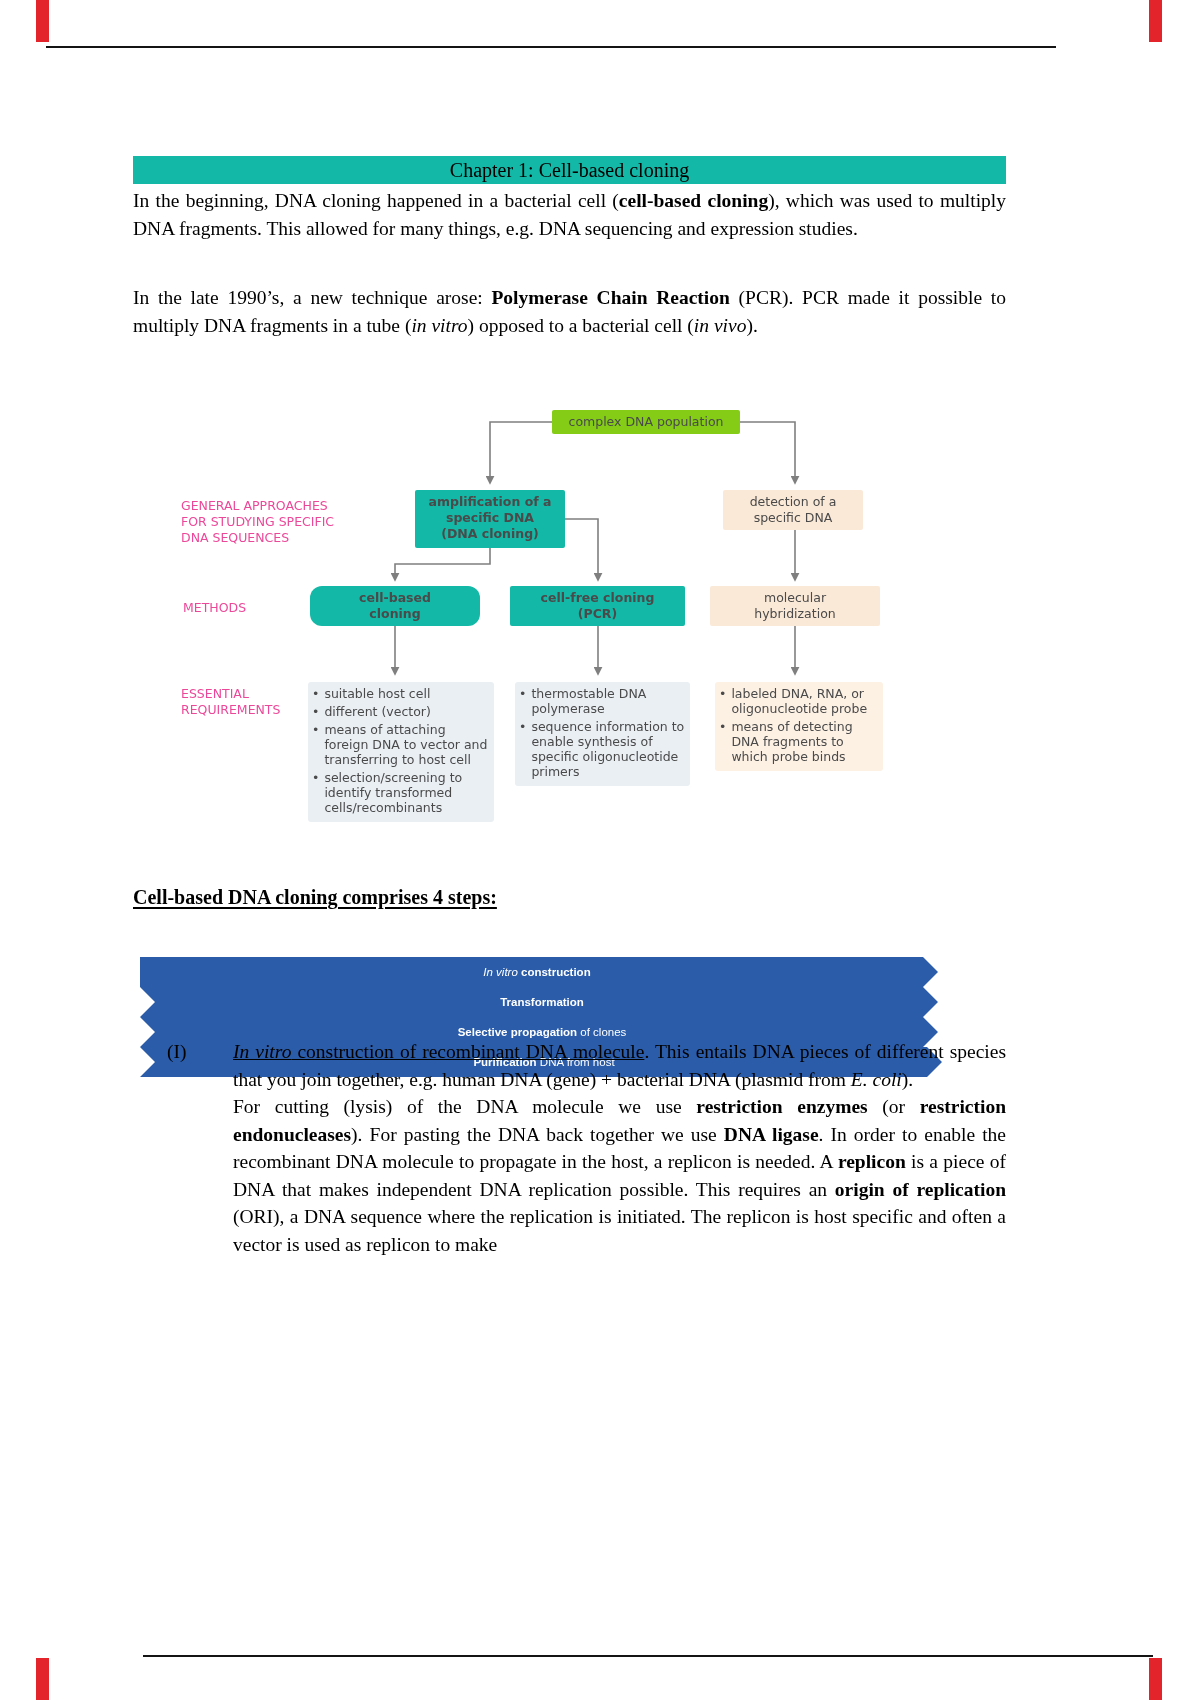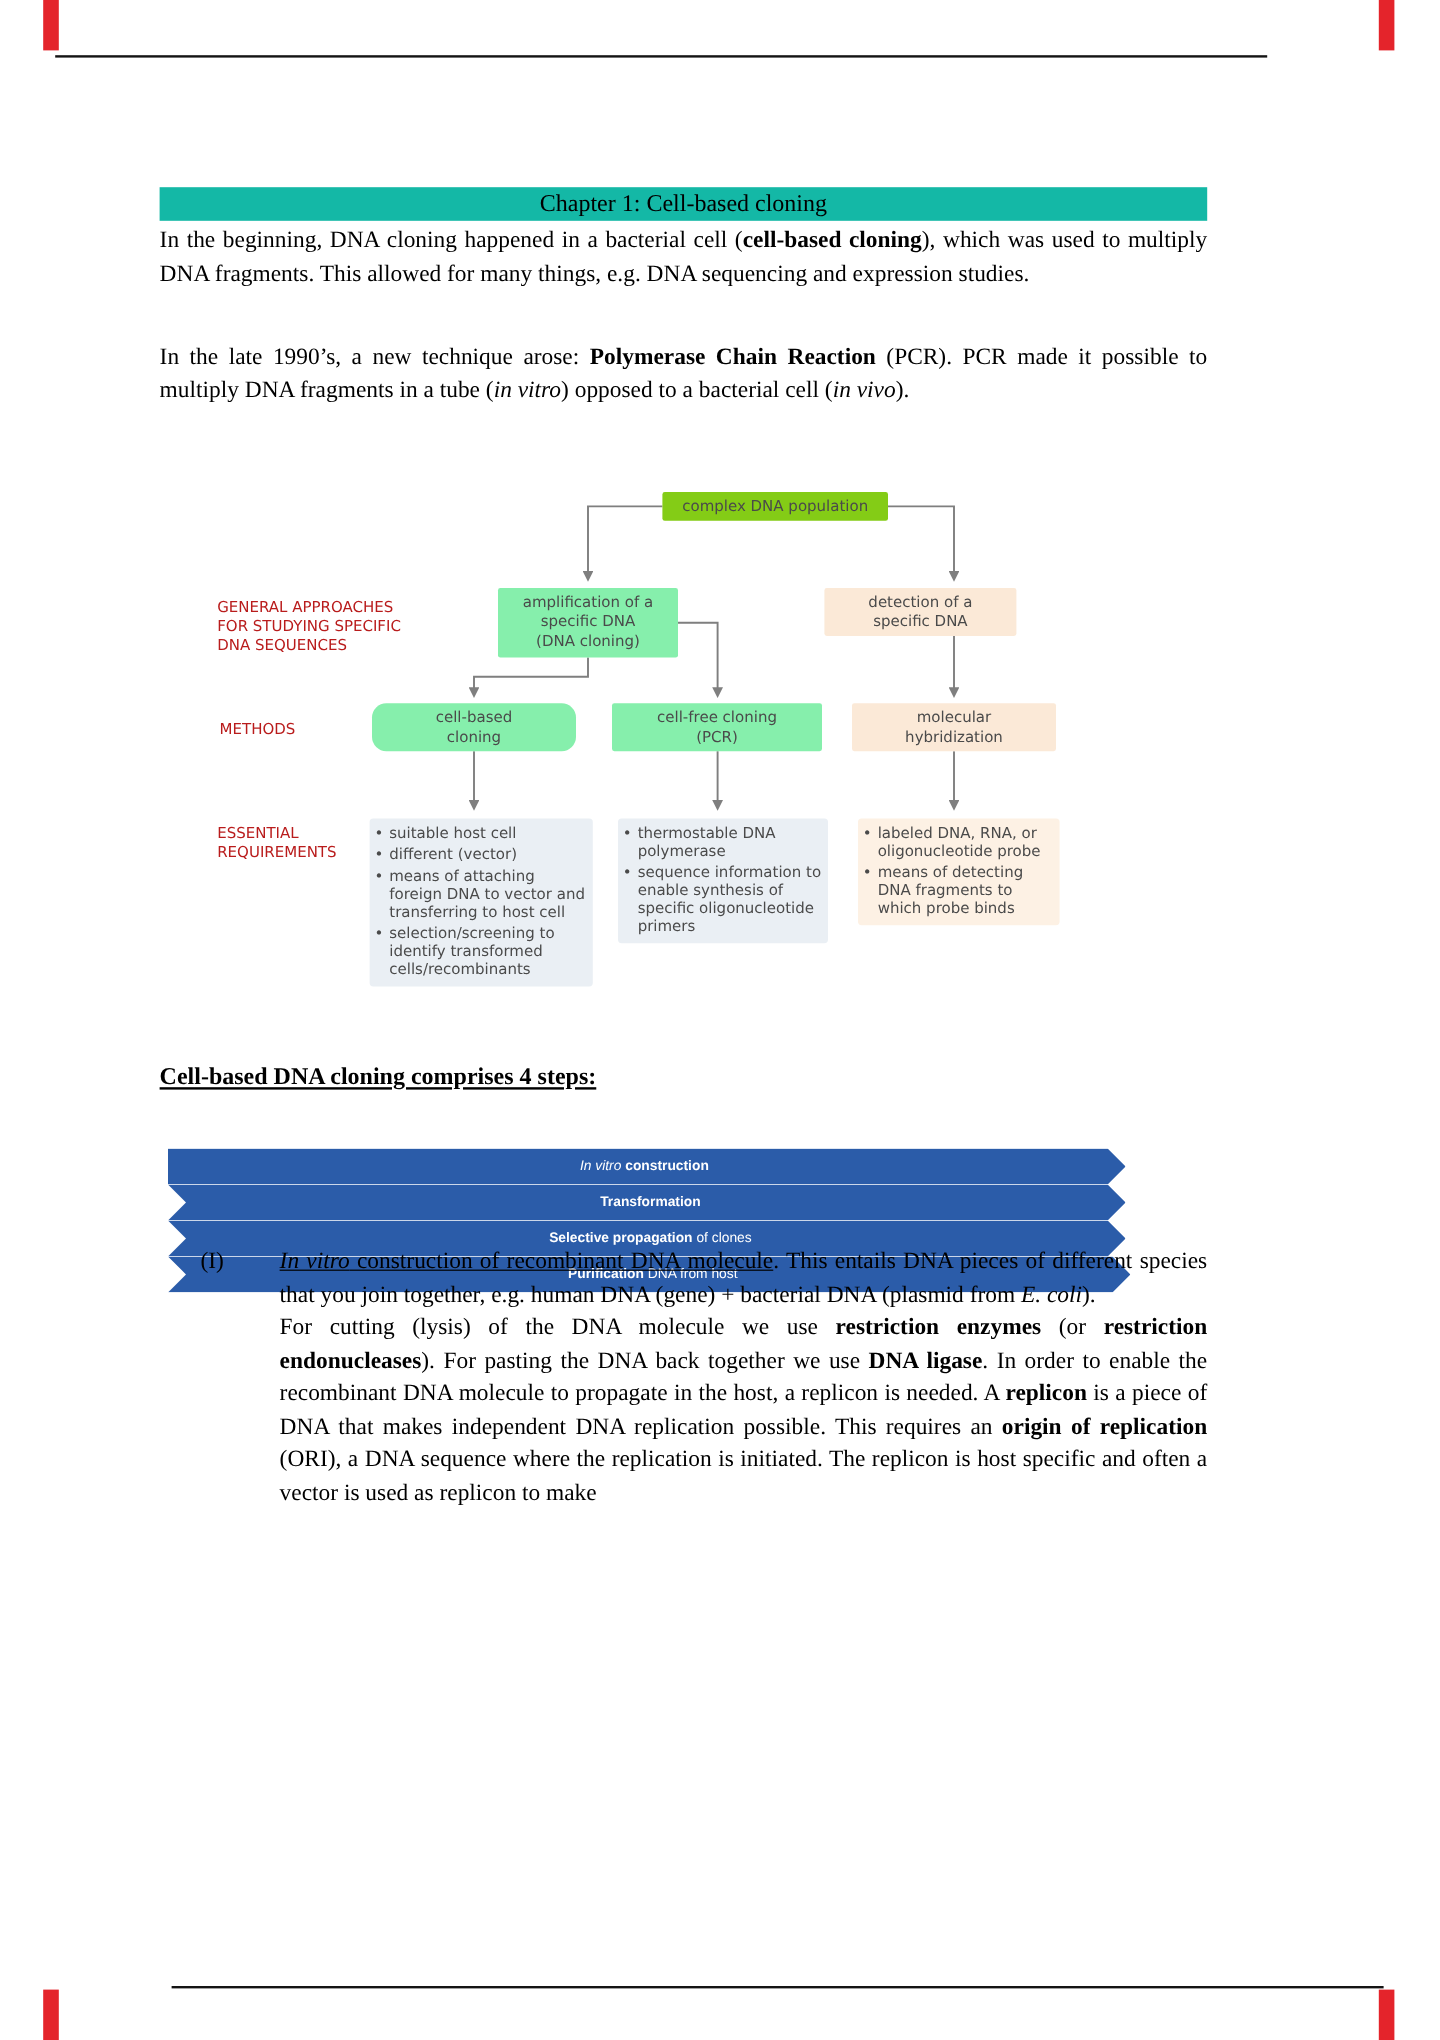--- a/index.html
+++ b/index.html
@@ -38,23 +38,23 @@
     position:absolute; left:170px; top:398px; width:740px; height:465px;
     font-family:"DejaVu Sans", sans-serif; color:#4a4a4a;
   }
   .arrow-svg { position:absolute; left:0; top:0; width:740px; height:465px; }
   .dbox {
     position:absolute; font-size:12.5px; line-height:16px; text-align:center;
     padding:4px 3px; border-radius:2px;
   }
   .dline { display:block; }
   .pinkbox { background:#84cc16; }
-  .bluebox { background:#86efac; }
+  .bluebox { background:#14b8a6;font-weight:bold; }
   .tanbox  { background:#fbe9d7; }
-  .dlabel { position:absolute; font-size:12.5px; line-height:16px; color:#b91c1c; }
+  .dlabel { position:absolute; font-size:12.5px; line-height:16px; color:#ec4899; }
   .dlist {
     position:absolute; font-size:12.5px; line-height:15px; padding:4px 4px;
     border-radius:3px;
   }
   .list-blue { background:#eaeff4; }
   .list-tan  { background:#fdf1e4; }
   .dli { display:flex; gap:5px; margin-bottom:3px; }
   .dli .bullet { flex:0 0 auto; }
 
   
@@ -142,21 +142,21 @@
     <div class="dlabel" style="left:11px; top:288px; width:140px;">
       <span class="dline">ESSENTIAL</span>
       <span class="dline">REQUIREMENTS</span>
     </div>
 
     <div class="dbox bluebox" style="left:245px; top:92px; width:150px; height:58px;">
       <span class="dline">amplification of a</span>
       <span class="dline">specific DNA</span>
       <span class="dline">(DNA cloning)</span>
     </div>
-    <div class="dbox tanbox" style="left:517px; top:92px; width:160px; height:40px;">
+    <div class="dbox tanbox" style="left:553px; top:92px; width:140px; height:40px;">
       <span class="dline">detection of a</span>
       <span class="dline">specific DNA</span>
     </div>
 
     <div class="dbox bluebox" style="left:140px; top:188px; width:170px; height:40px;border-radius:12px;">
       <span class="dline">cell-based</span>
       <span class="dline">cloning</span>
     </div>
     <div class="dbox bluebox" style="left:340px; top:188px; width:175px; height:40px;">
       <span class="dline">cell-free cloning</span>

